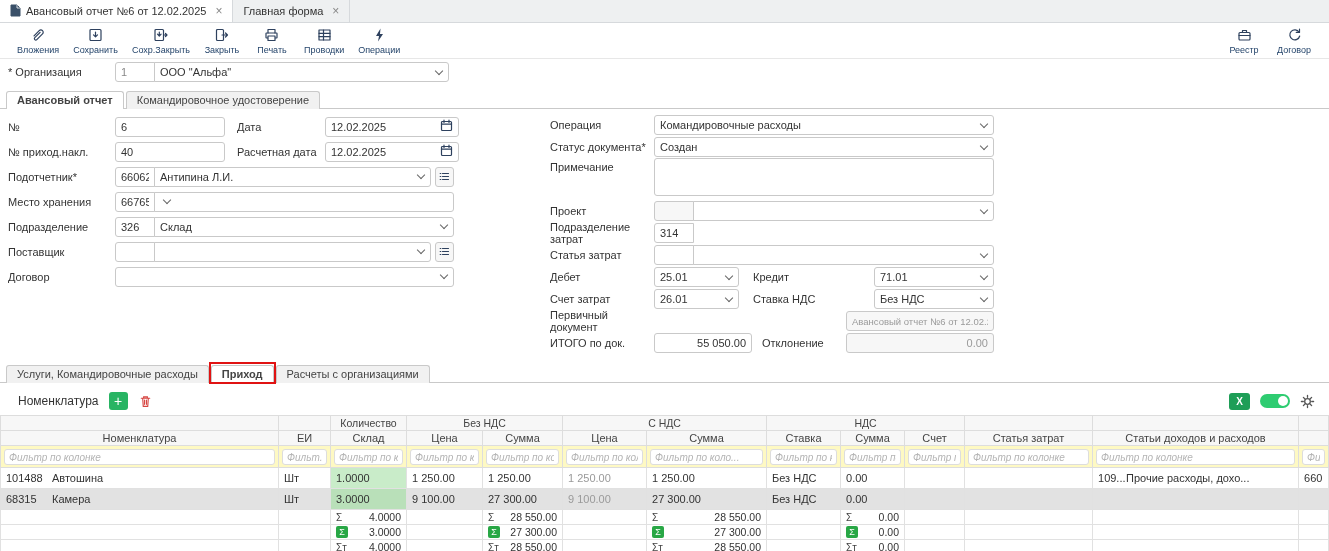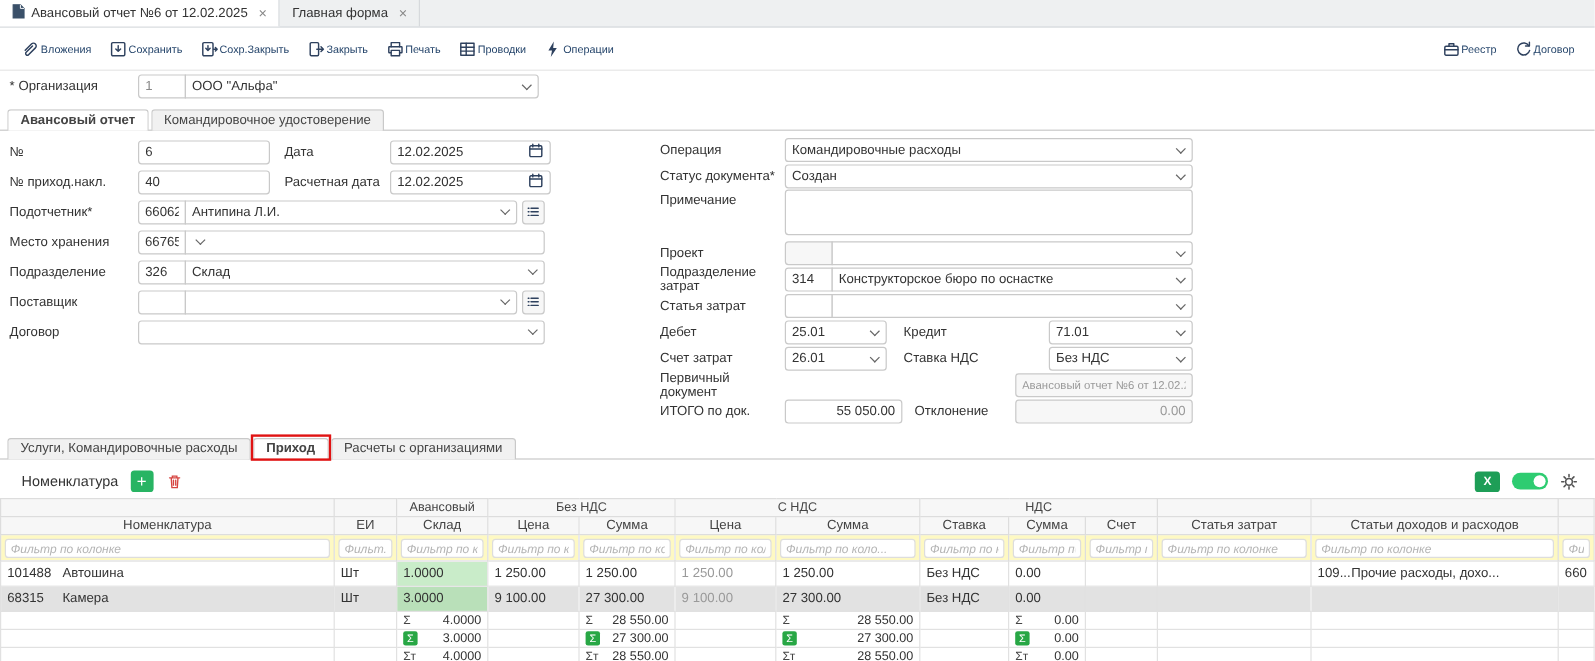--- a/index.html
+++ b/index.html
@@ -7,21 +7,21 @@
     font-family:"Liberation Sans",sans-serif;font-size:11px;color:#333}
 
   
   .wtabbar{height:23px;background:#eef0f1;border-bottom:1px solid #d6d9dc;display:flex;align-items:stretch}
   .wtab{display:flex;align-items:center;gap:5px;padding:0 10px;border-right:1px solid #d6d9dc;cursor:pointer;white-space:nowrap}
   .wtab.active{background:#fff}
   .wclose{color:#888;font-size:12px;margin-left:4px;cursor:pointer}
 
   
   .toolbar{height:36px;display:flex;align-items:center;padding:0 10px;border-bottom:1px solid #e7e7e7}
-  .tbtn{display:flex;flex-direction:row;align-items:center;justify-content:center;min-width:50px;padding:0 7px;height:34px;cursor:pointer}
+  .tbtn{display:flex;flex-direction:column;align-items:center;justify-content:center;min-width:50px;padding:0 7px;height:34px;cursor:pointer}
   .ticon{height:17px;display:flex;align-items:center}
   .tlabel{font-size:9px;color:#25456b;margin-top:1px;white-space:nowrap}
   .tspacer{flex:1}
   svg.ic{stroke:#2e415e;fill:none;stroke-width:1.2;stroke-linecap:round;stroke-linejoin:round}
 
   
   .inp{height:20px;border:1px solid #c9c9c9;border-radius:3px;background:#fff;font-size:11px;padding:0 5px;font-family:inherit;color:#333;outline:none}
   .codeinp{width:40px;flex:none;border-radius:3px 0 0 3px}
   .sel{height:20px;border:1px solid #c9c9c9;border-radius:3px;display:flex;align-items:center;padding:0 5px;background:#fff;cursor:pointer;min-width:0}
   .sel.joined{border-radius:0 3px 3px 0;margin-left:-1px}
@@ -311,24 +311,20 @@
       <span class="flblR">Проект</span>
       <input class="inp codeinp ro" value="" style="">
       <div class="sel joined grow">
         <span class="val"></span>
         <i class="chev"></i>
       </div>
     </div>
     <div class="frow">
       <span class="flblR">Подразделение затрат</span>
       <input class="inp codeinp" value="314" style="">
-      <div class="sel joined grow">
-        <span class="val">Конструкторское бюро по оснастке</span>
-        <i class="chev"></i>
-      </div>
     </div>
     <div class="frow">
       <span class="flblR">Статья затрат</span>
       <input class="inp codeinp" value="" style="">
       <div class="sel joined grow">
         <span class="val"></span>
         <i class="chev"></i>
       </div>
     </div>
     <div class="frow">
@@ -409,21 +405,21 @@
     <col style="width:64px">
       <col style="width:60px">
       <col style="width:128px">
       <col style="width:206px">
       <col>
   </colgroup>
   <thead>
     <tr class="grp">
       <th></th>
       <th></th>
-      <th>Авансовый</th>
+      <th>Количество</th>
       <th colspan="2">Без НДС</th>
       <th colspan="2">С НДС</th>
       <th colspan="3">НДС</th>
       <th></th>
       <th></th>
       <th></th>
     </tr>
     <tr>
       <th>Номенклатура</th>
       <th>ЕИ</th>

